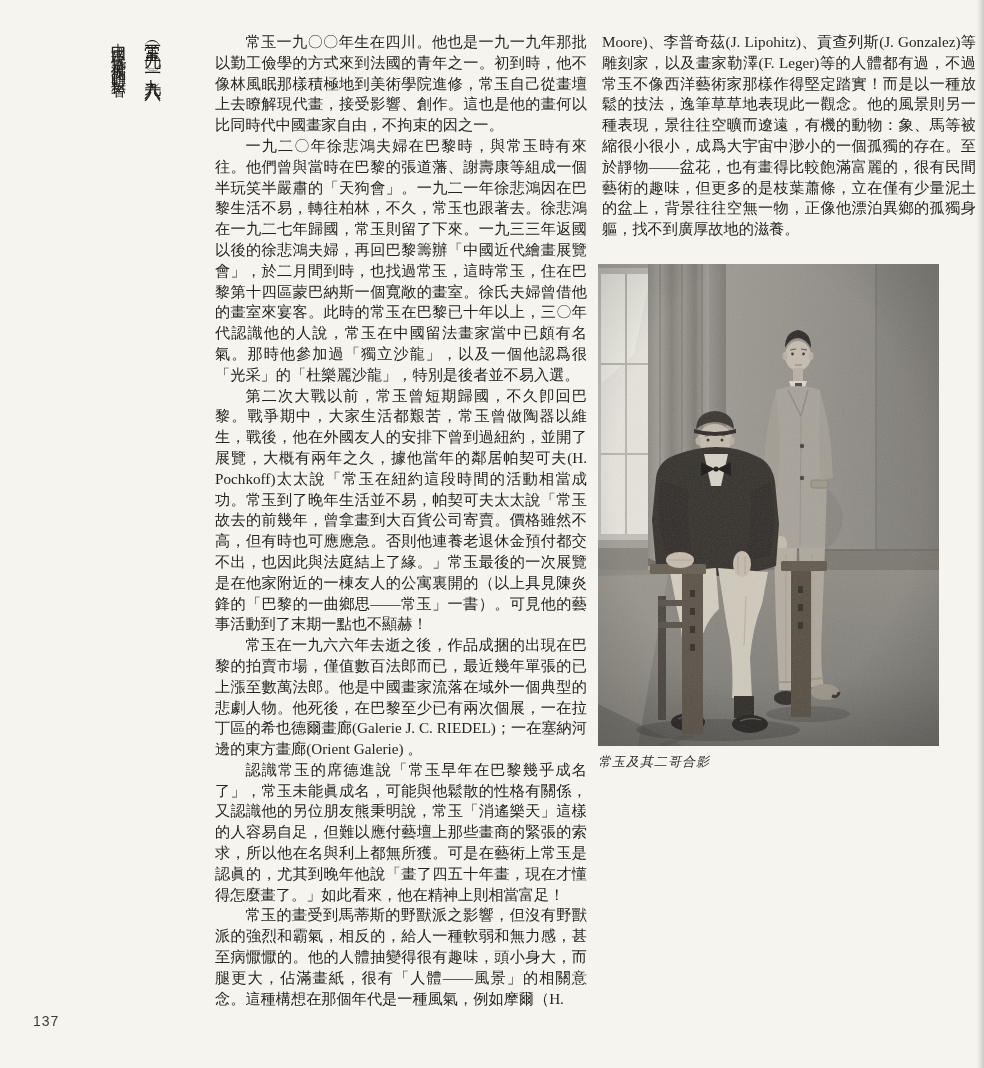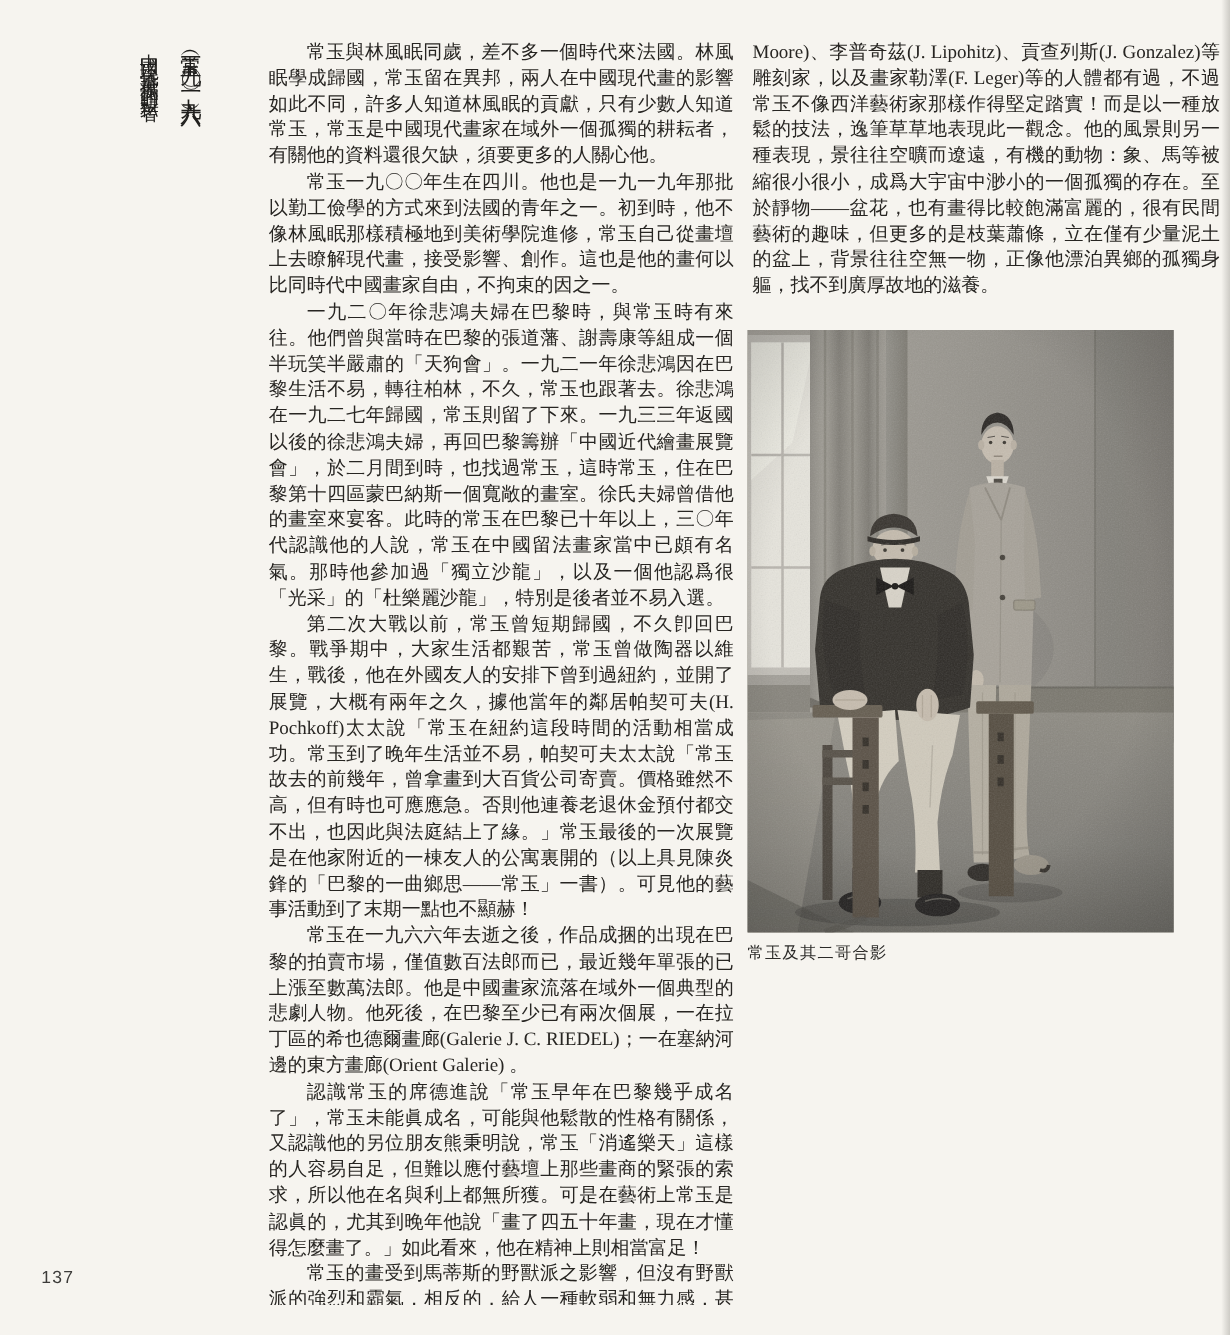--- a/index.html
+++ b/index.html
@@ -17,21 +17,21 @@
   }
   .vtitle .main{font-size:17px;line-height:1.1;letter-spacing:2px;margin-left:16px;color:#1f1e1c;}
   .vtitle .sub{font-size:15px;line-height:1.1;letter-spacing:4px;color:#1f1e1c;}
   
   .col{font-size:15.2px;line-height:20.8px;text-align:justify;text-justify:inter-ideograph;}
   .col p{margin:0;text-indent:2em;}
   .col p.no-indent{text-indent:0;}
   .col-left{position:absolute;left:215px;top:32px;width:372px;height:1012px;overflow:hidden;}
   .col-right{position:absolute;left:602px;top:32px;width:374px;}
   
-  .figure{position:absolute;left:598px;top:264px;width:341px;margin:0;}
+  .figure{position:absolute;left:598px;top:264px;width:341px;margin:0;font-style:italic;}
   .photo{width:341px;height:482px;display:block;background:#96938c;}
   .figure figcaption{font-size:13px;margin-top:7px;color:#2b2a28;letter-spacing:1px;}
   
   .page-number{
     position:absolute;left:33px;top:1013px;font-size:14px;letter-spacing:1px;
     font-family:"Liberation Sans","DejaVu Sans",sans-serif;color:#3c3b39;
   }
   
   .scan-edge{position:absolute;top:0;right:0;width:7px;height:100%;
     background:linear-gradient(to right,rgba(110,108,102,0),rgba(110,108,102,0.30));}
@@ -40,21 +40,20 @@
 <body>
 
 <div class="page">
 
   <div class="vtitle">
     <div class="main">常玉（一九〇〇～一九六六）</div>
     <div class="sub">中國現代畫孤獨的耕耘者</div>
   </div>
 
   <div class="col col-left">
-    <p>常玉與林風眠同歲，差不多一個時代來法國。林風眠學成歸國，常玉留在異邦，兩人在中國現代畫的影響如此不同，許多人知道林風眠的貢獻，只有少數人知道常玉，常玉是中國現代畫家在域外一個孤獨的耕耘者，有關他的資料還很欠缺，須要更多的人關心他。</p>
     <p>常玉一九〇〇年生在四川。他也是一九一九年那批以勤工儉學的方式來到法國的青年之一。初到時，他不像林風眠那樣積極地到美術學院進修，常玉自己從畫壇上去瞭解現代畫，接受影響、創作。這也是他的畫何以比同時代中國畫家自由，不拘束的因之一。</p>
     <p>一九二〇年徐悲鴻夫婦在巴黎時，與常玉時有來往。他們曾與當時在巴黎的張道藩、謝壽康等組成一個半玩笑半嚴肅的「天狗會」。一九二一年徐悲鴻因在巴黎生活不易，轉往柏林，不久，常玉也跟著去。徐悲鴻在一九二七年歸國，常玉則留了下來。一九三三年返國以後的徐悲鴻夫婦，再回巴黎籌辦「中國近代繪畫展覽會」，於二月間到時，也找過常玉，這時常玉，住在巴黎第十四區蒙巴納斯一個寬敞的畫室。徐氏夫婦曾借他的畫室來宴客。此時的常玉在巴黎已十年以上，三〇年代認識他的人說，常玉在中國留法畫家當中已頗有名氣。那時他參加過「獨立沙龍」，以及一個他認爲很「光采」的「杜樂麗沙龍」，特別是後者並不易入選。</p>
     <p>第二次大戰以前，常玉曾短期歸國，不久卽回巴黎。戰爭期中，大家生活都艱苦，常玉曾做陶器以維生，戰後，他在外國友人的安排下曾到過紐約，並開了展覽，大概有兩年之久，據他當年的鄰居帕契可夫(H. Pochkoff)太太說「常玉在紐約這段時間的活動相當成功。常玉到了晚年生活並不易，帕契可夫太太說「常玉故去的前幾年，曾拿畫到大百貨公司寄賣。價格雖然不高，但有時也可應應急。否則他連養老退休金預付都交不出，也因此與法庭結上了緣。」常玉最後的一次展覽是在他家附近的一棟友人的公寓裏開的（以上具見陳炎鋒的「巴黎的一曲鄉思——常玉」一書）。可見他的藝事活動到了末期一點也不顯赫！</p>
     <p>常玉在一九六六年去逝之後，作品成捆的出現在巴黎的拍賣市場，僅值數百法郎而已，最近幾年單張的已上漲至數萬法郎。他是中國畫家流落在域外一個典型的悲劇人物。他死後，在巴黎至少已有兩次個展，一在拉丁區的希也德爾畫廊(Galerie J. C. RIEDEL)；一在塞納河邊的東方畫廊(Orient Galerie) 。</p>
     <p>認識常玉的席德進說「常玉早年在巴黎幾乎成名了」，常玉未能眞成名，可能與他鬆散的性格有關係，又認識他的另位朋友熊秉明說，常玉「消遙樂天」這樣的人容易自足，但難以應付藝壇上那些畫商的緊張的索求，所以他在名與利上都無所獲。可是在藝術上常玉是認眞的，尤其到晚年他說「畫了四五十年畫，現在才懂得怎麼畫了。」如此看來，他在精神上則相當富足！</p>
     <p>常玉的畫受到馬蒂斯的野獸派之影響，但沒有野獸派的強烈和霸氣，相反的，給人一種軟弱和無力感，甚至病懨懨的。他的人體抽變得很有趣味，頭小身大，而腿更大，佔滿畫紙，很有「人體——風景」的相關意念。這種構想在那個年代是一種風氣，例如摩爾（H.</p>
   </div>
 
   <div class="col col-right">
     <p class="no-indent">Moore)、李普奇茲(J. Lipohitz)、貢查列斯(J. Gonzalez)等雕刻家，以及畫家勒澤(F. Leger)等的人體都有過，不過常玉不像西洋藝術家那樣作得堅定踏實！而是以一種放鬆的技法，逸筆草草地表現此一觀念。他的風景則另一種表現，景往往空曠而遼遠，有機的動物：象、馬等被縮很小很小，成爲大宇宙中渺小的一個孤獨的存在。至於靜物——盆花，也有畫得比較飽滿富麗的，很有民間藝術的趣味，但更多的是枝葉蕭條，立在僅有少量泥土的盆上，背景往往空無一物，正像他漂泊異鄉的孤獨身軀，找不到廣厚故地的滋養。</p>

